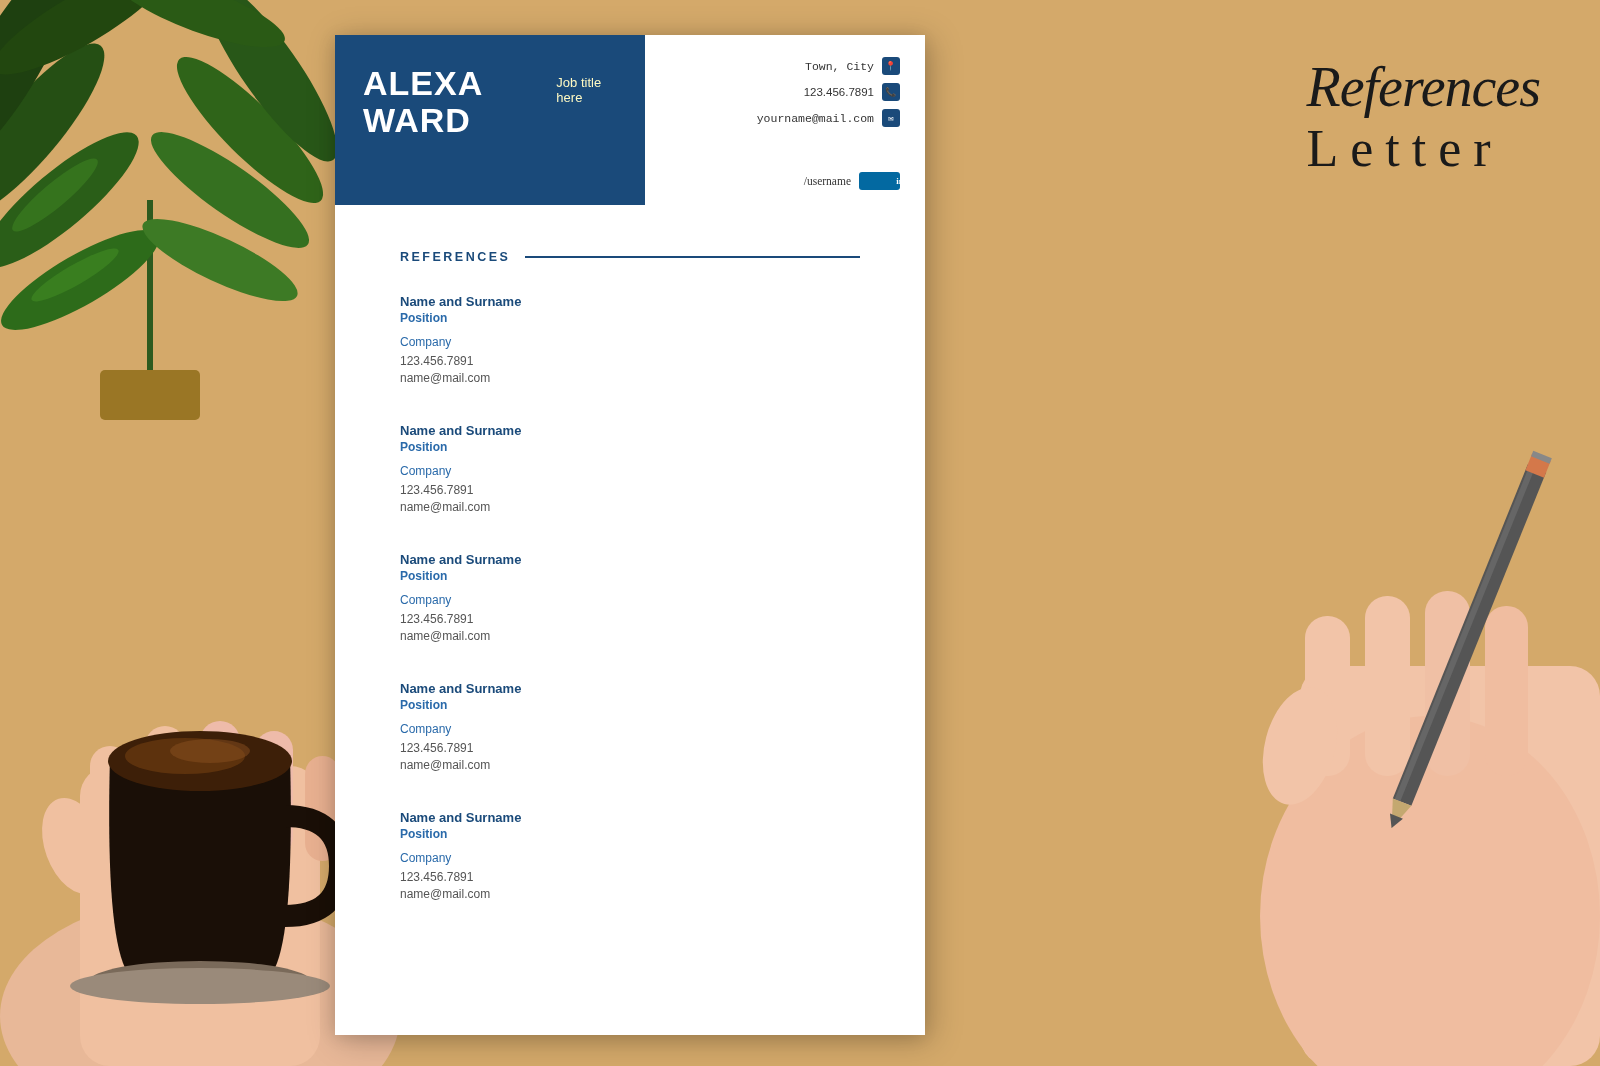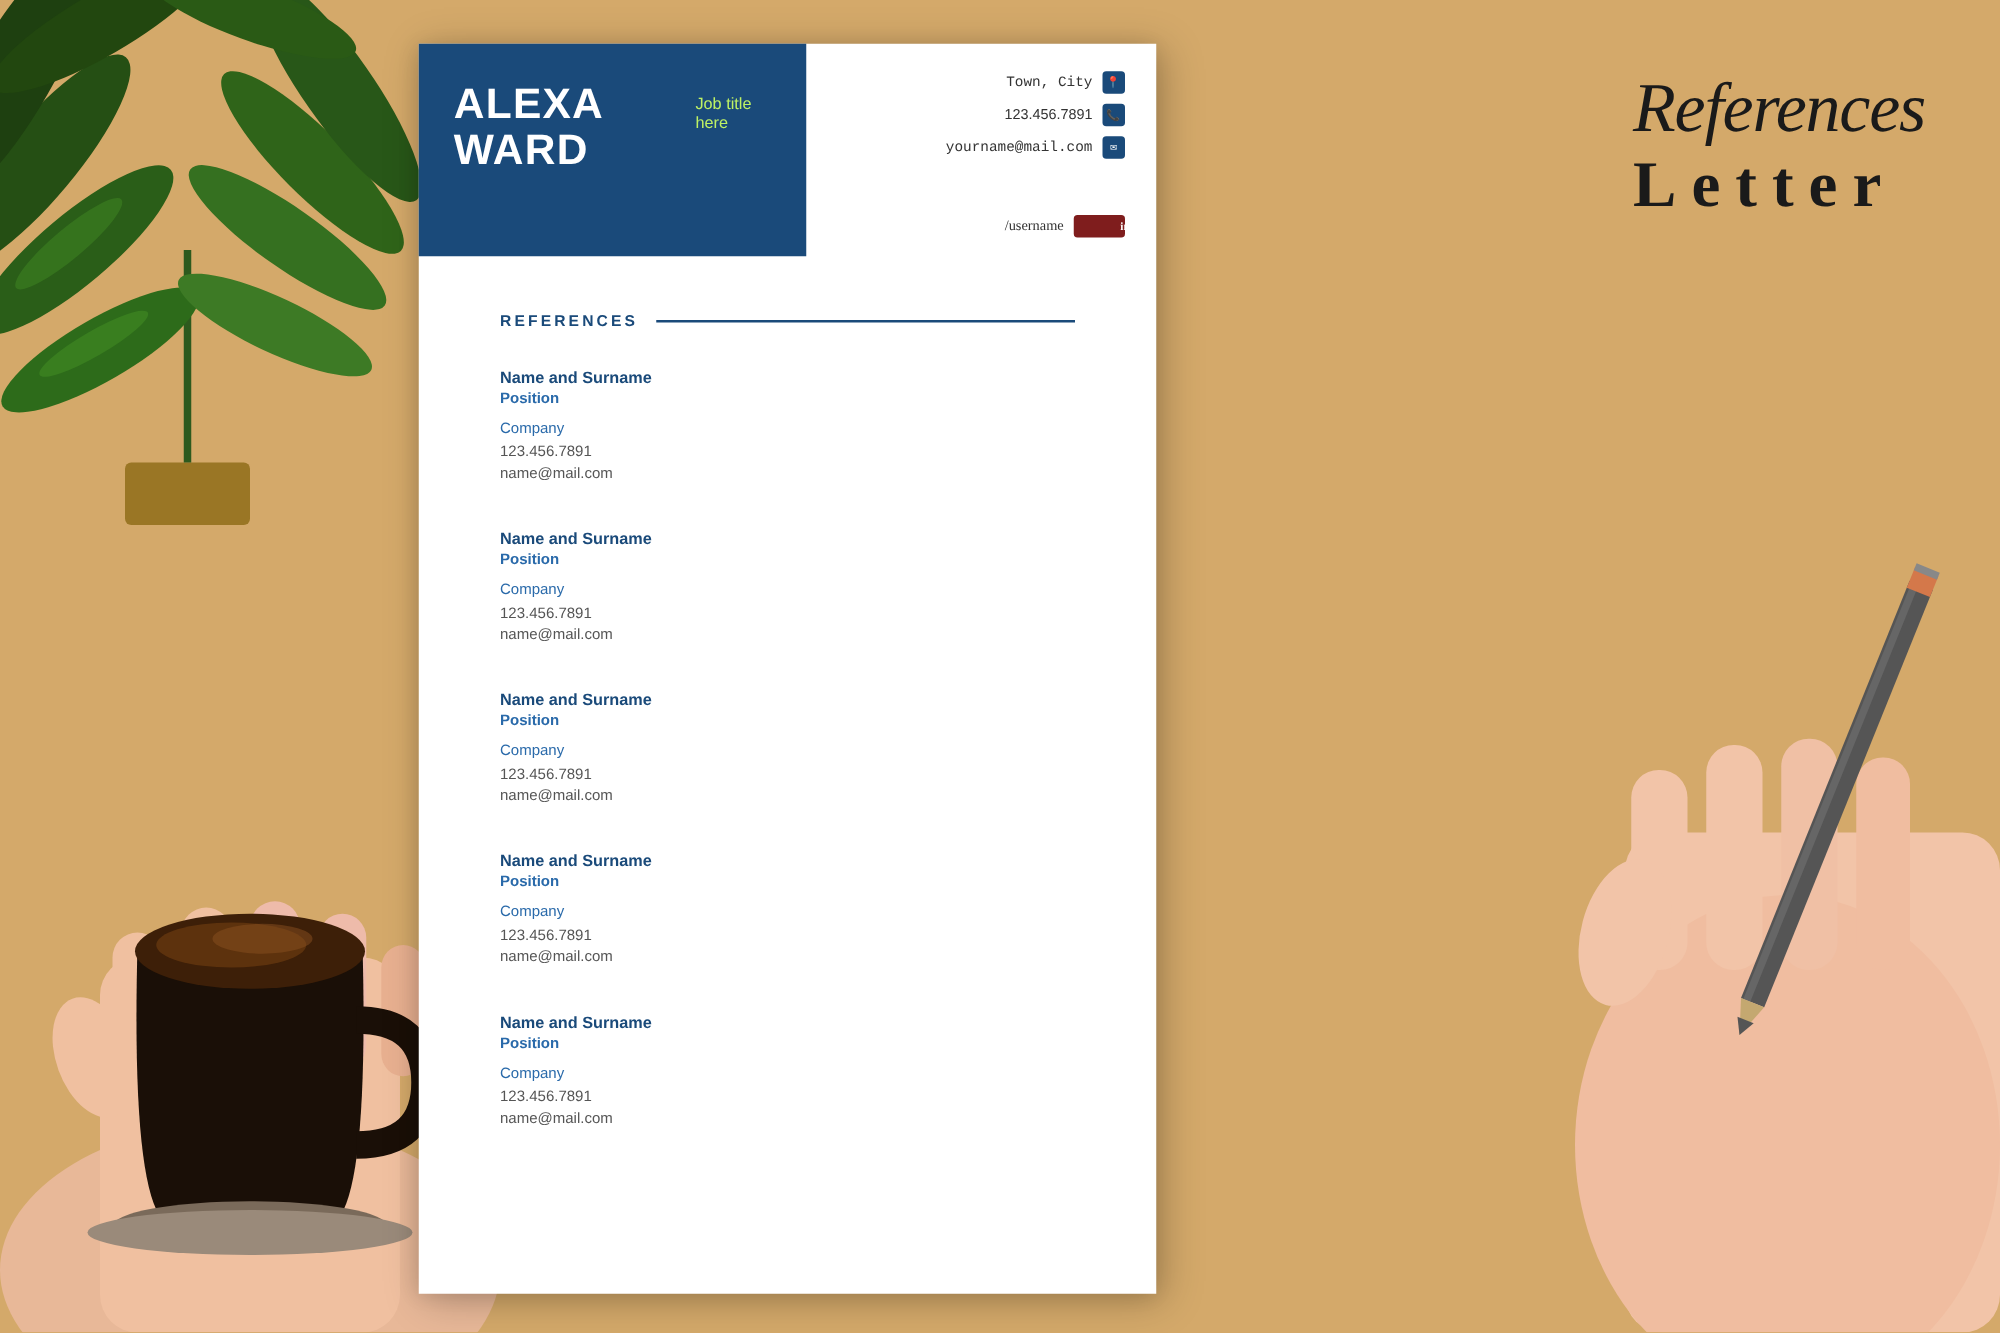--- a/index.html
+++ b/index.html
@@ -97,21 +97,21 @@
     </g>
   </svg>
 </div>
 
 <div style="position:absolute;top:35px;left:335px;width:590px;height:1000px;background:#ffffff;box-shadow:5px 5px 30px rgba(0,0,0,0.25),-2px 2px 15px rgba(0,0,0,0.1);">
 
   <div style="display:flex;align-items:stretch;min-height:160px;">
 
     <div style="background:#1a4a7a;width:310px;padding:30px 28px;display:flex;flex-direction:row;justify-content:center;flex-shrink:0;">
       <div style="color:#ffffff;font-size:34px;font-weight:900;letter-spacing:1px;line-height:1.1;font-family:Arial,sans-serif;text-transform:uppercase;">ALEXA WARD</div>
-      <div style="color:#bef264;font-size:13px;margin-top:10px;font-weight:400;font-family:Arial,sans-serif;">Job title here</div>
+      <div style="color:#fef9c3;font-size:13px;margin-top:10px;font-weight:400;font-family:Arial,sans-serif;">Job title here</div>
     </div>
 
     <div style="flex:1;padding:22px 25px 15px 15px;display:flex;flex-direction:column;justify-content:center;gap:8px;">
 
       <div style="display:flex;align-items:center;justify-content:flex-end;gap:8px;font-size:11.5px;color:#333;font-family:Liberation Mono, monospace;">
         <span>Town, City</span>
         <span style="width:18px;height:18px;background:#1a4a7a;border-radius:3px;display:flex;align-items:center;justify-content:center;color:white;font-size:9px;flex-shrink:0;">📍</span>
       </div>
 
       <div style="display:flex;align-items:center;justify-content:flex-end;gap:8px;font-size:11.5px;color:#333;font-family:Arial,sans-serif;">
@@ -119,21 +119,21 @@
         <span style="width:18px;height:18px;background:#1a4a7a;border-radius:3px;display:flex;align-items:center;justify-content:center;color:white;font-size:9px;flex-shrink:0;">📞</span>
       </div>
 
       <div style="display:flex;align-items:center;justify-content:flex-end;gap:8px;font-size:11.5px;color:#333;font-family:Liberation Mono, monospace;">
         <span>yourname@mail.com</span>
         <span style="width:18px;height:18px;background:#1a4a7a;border-radius:3px;display:flex;align-items:center;justify-content:center;color:white;font-size:9px;flex-shrink:0;">✉</span>
       </div>
 
       <div style="display:flex;align-items:center;justify-content:flex-end;gap:8px;font-size:11.5px;color:#333;font-family:Liberation Serif, serif;margin-top:37px;">
         <span>/username</span>
-        <span style="width:26px;height:18px;background:#7f1d1d;border-radius:3px;display:flex;align-items:center;justify-content:center;color:white;font-size:9px;font-weight:bold;flex-shrink:0;padding-left:41px;">in</span>
+        <span style="width:26px;height:18px;background:#0369a1;border-radius:3px;display:flex;align-items:center;justify-content:center;color:white;font-size:9px;font-weight:bold;flex-shrink:0;padding-left:41px;">in</span>
       </div>
 
     </div>
   </div>
 
   <div style="padding:45px 65px 40px 65px;">
 
     <div style="display:flex;align-items:center;margin-bottom:30px;">
       <span style="font-size:12.5px;font-weight:700;color:#1a4a7a;letter-spacing:2.5px;text-transform:uppercase;font-family:Arial,sans-serif;white-space:nowrap;padding-right:15px;">REFERENCES</span>
       <div style="flex:1;height:2px;background:#1a4a7a;"></div>
@@ -180,14 +180,14 @@
         <div style="font-size:12px;color:#555;margin-bottom:3px;font-family:Arial,sans-serif;">123.456.7891</div>
         <div style="font-size:12px;color:#555;font-family:Arial,sans-serif;">name@mail.com</div>
       </div>
 
     </div>
   </div>
 </div>
 
 <div style="position:absolute;top:55px;right:60px;text-align:left;">
   <div style="font-family:'Georgia',serif;font-size:56px;color:#1a1a1a;font-style:italic;font-weight:400;line-height:1.15;letter-spacing:-1px;">References</div>
-  <div style="font-family:'Georgia',serif;font-size:52px;color:#1a1a1a;font-style:normal;font-weight:700;letter-spacing:12px;line-height:1.15;">Letter</div>
+  <div style="font-family:'Georgia',serif;font-size:52px;color:#1a1a1a;font-style:normal;font-weight:400;letter-spacing:12px;line-height:1.15;">Letter</div>
 </div>
 
 </body></html>

